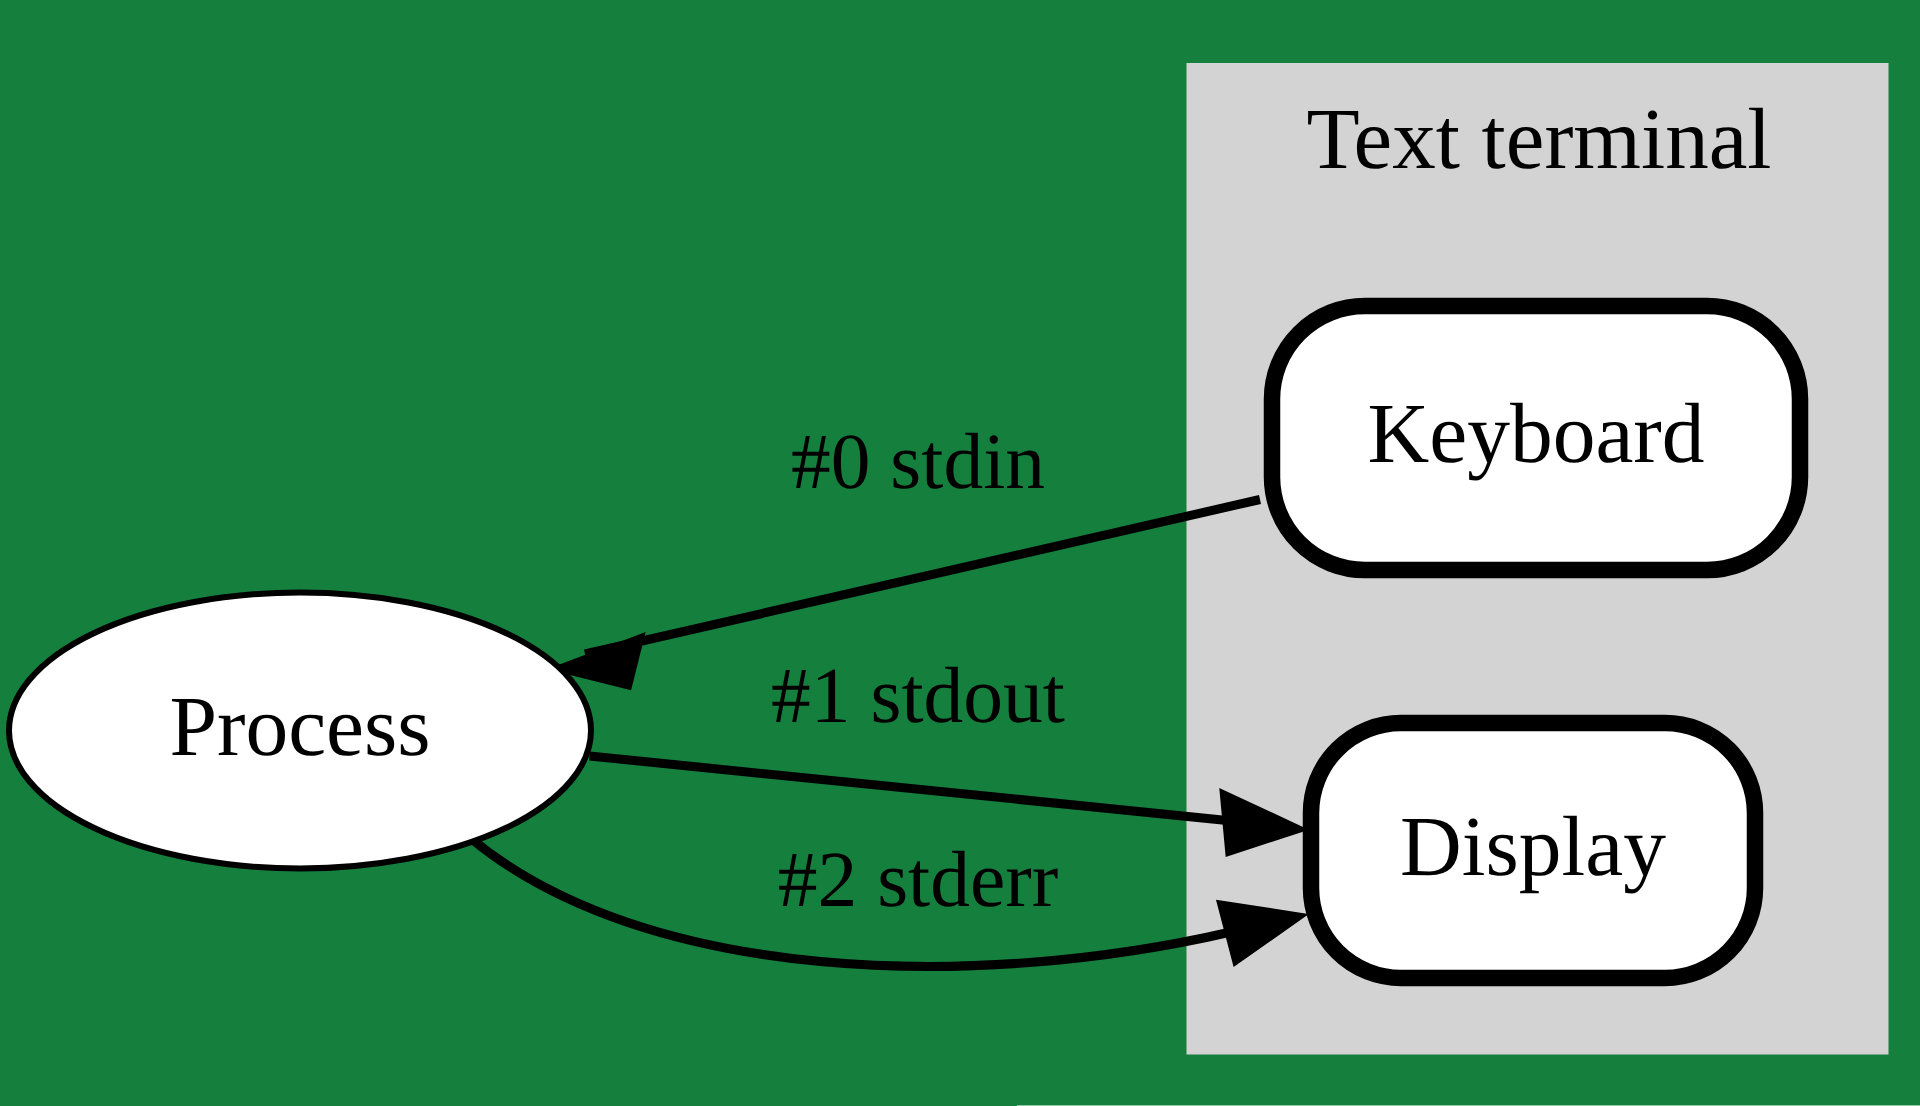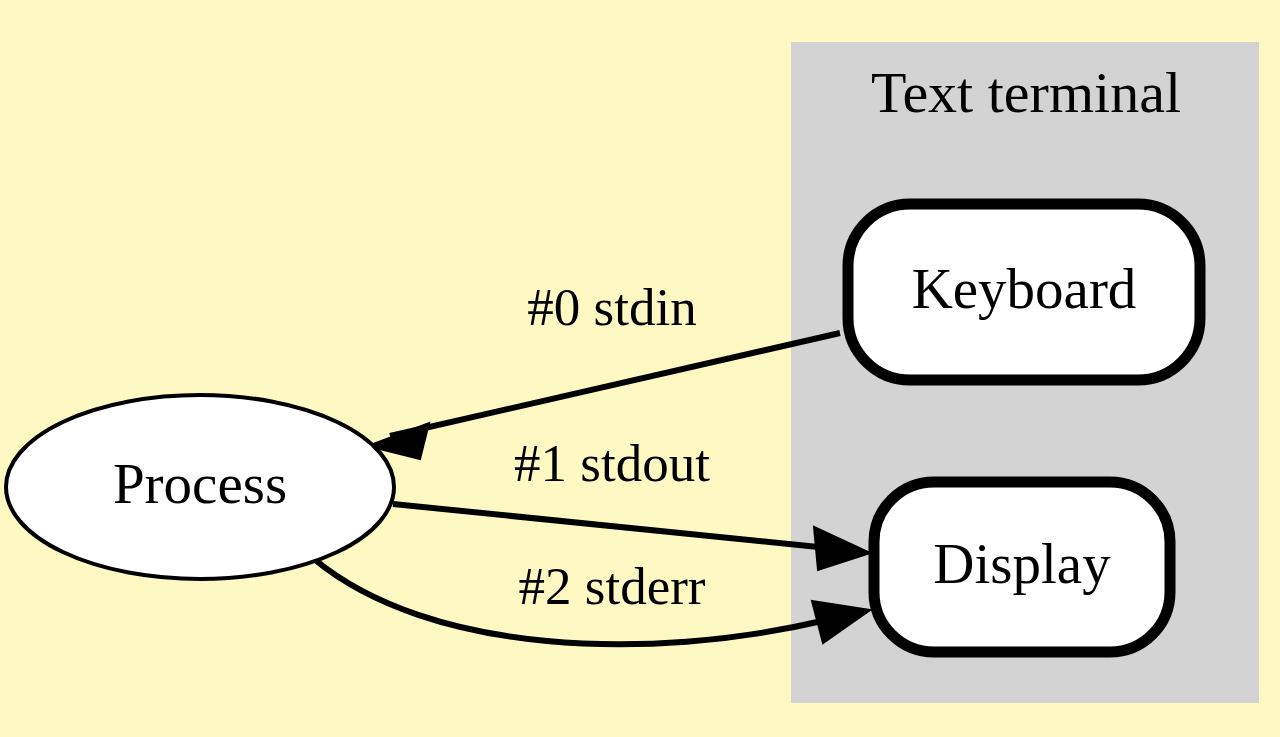--- a/index.html
+++ b/index.html
@@ -11,21 +11,21 @@
   body {
     width: 1280px;
     height: 737px;
     overflow: hidden;
     font-family: "Liberation Serif", "DejaVu Serif", serif;
   }
   #diagram-root {
     position: relative;
     width: 1280px;
     height: 737px;
-    background: #fef9c3;
+    background: #15803d;
     text-decoration: underline;
   }
   svg#diagram-svg {
     position: absolute;
     left: 0;
     top: 0;
     width: 1280px;
     height: 737px;
     display: block;
   }

